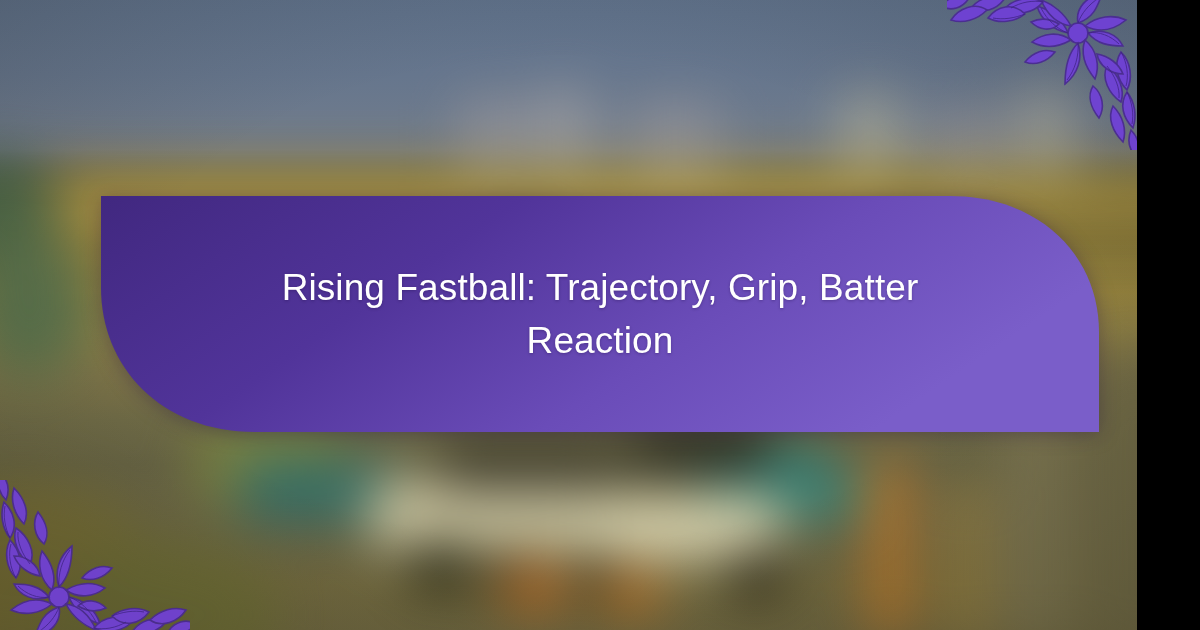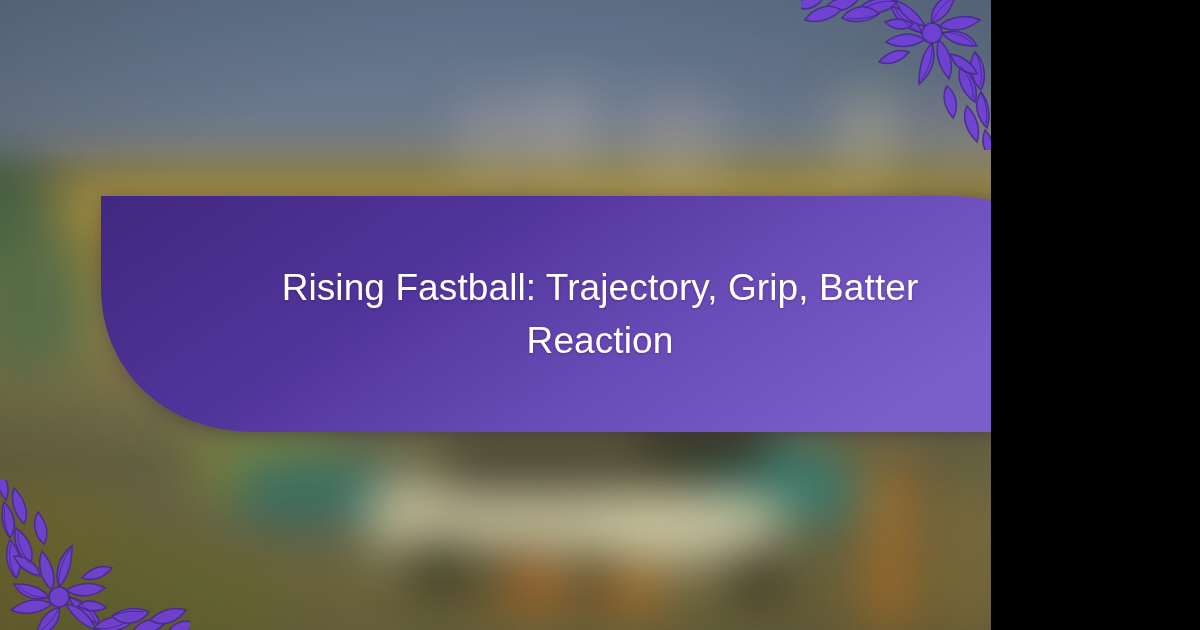--- a/index.html
+++ b/index.html
@@ -2,21 +2,21 @@
 <html><head>
 <meta charset="utf-8">
 <style>
   html, body {
     margin: 0;
     padding: 0;
     background: #000;
   }
   #canvas {
     position: relative;
-    width: 991px;
+    width: 1137px;
     height: 630px;
     overflow: hidden;
     font-family: "Liberation Sans", sans-serif;
     background: #6b6a55;
   }
 
   
   .bg-photo {
     position: absolute;
     inset: -60px;

